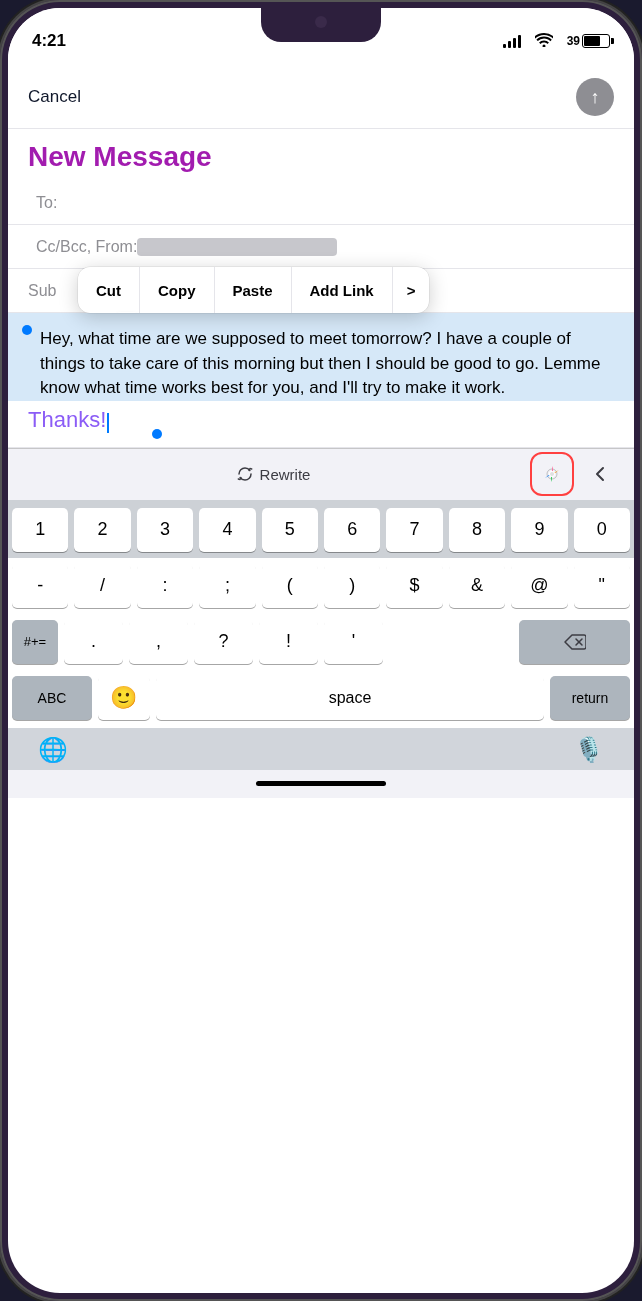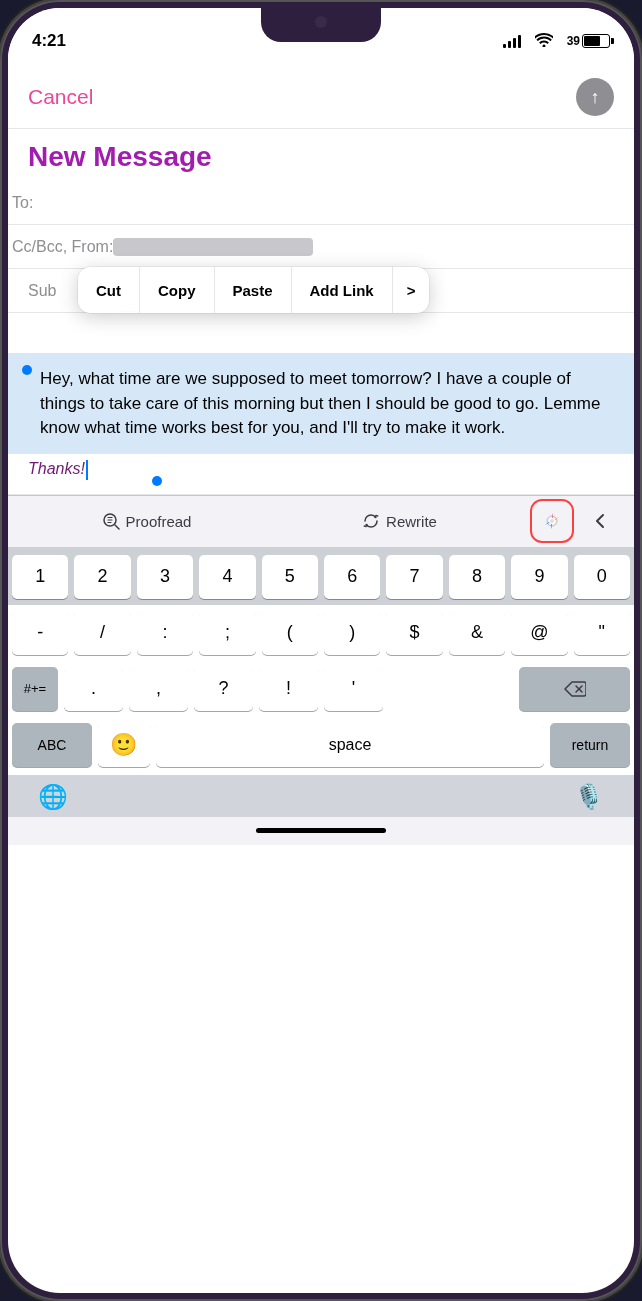--- a/index.html
+++ b/index.html
@@ -142,22 +142,22 @@
     .compose-header {
       background: #fff;
       padding: 16px 20px 12px;
       display: flex;
       align-items: center;
       justify-content: space-between;
       border-bottom: 1px solid #e5e5ea;
     }
 
     .cancel-btn {
-      color: #ec4899;
-      font-size: 21px;
+      color: #0f172a;
+      font-size: 17px;
       cursor: pointer;
     }
 
     .send-btn {
       width: 38px;
       height: 38px;
       background: #8e8e93;
       border-radius: 50%;
       display: flex;
       align-items: center;
@@ -174,21 +174,21 @@
     .compose-title {
       font-size: 28px;
       font-weight: 700;
       color: #a21caf;
       padding: 12px 20px 8px;
     }
 
     .field-row {
       display: flex;
       align-items: center;
-      padding: 10px 4px;
+      padding: 10px 28px;
       border-bottom: 1px solid #e5e5ea;
       min-height: 44px;
     }
 
     .field-label {
       color: #8e8e93;
       font-size: 16px;
       min-width: 80px;
     }
 
@@ -265,23 +265,22 @@
       border-radius: 50%;
     }
 
     .body-text {
       font-size: 17px;
       color: #000;
       line-height: 1.45;
     }
 
     .thanks-text {
-      font-size: 16px;
-      color: #701a75;
-      font-style: italic;
+      font-size: 22px;
+      color: #8b5cf6;
     }
 
     .cursor-line {
       display: inline-block;
       width: 2px;
       height: 20px;
       background: #007aff;
       margin-left: 1px;
       vertical-align: middle;
     }
@@ -499,43 +498,31 @@
 
         <div class="context-menu">
           <div class="context-menu-item">Cut</div>
           <div class="context-menu-item">Copy</div>
           <div class="context-menu-item">Paste</div>
           <div class="context-menu-item">Add Link</div>
           <div class="context-menu-item">&gt;</div>
         </div>
       </div>
 
-      <div style="background: #d6e8f8; padding: 14px 20px 13px 20px; position: relative; margin-top: 40px;">
+      <div style="background: #d6e8f8; padding: 14px 20px 0 20px; position: relative;">
         <div class="selection-handle-left"></div>
         <p class="body-text" style="padding-left: 12px;">Hey, what time are we supposed to meet tomorrow? I have a couple of things to take care of this morning but then I should be good to go. Lemme know what time works best for you, and I'll try to make it work.</p>
       </div>
 
       <div style="background: #fff; padding: 6px 20px 14px; position: relative; border-bottom: 1px solid #e5e5ea;">
         <span class="thanks-text">Thanks!</span><span class="cursor-line"></span>
         <div class="selection-handle-right"></div>
       </div>
 
       <div class="ai-toolbar">
-        <button class="ai-btn">
-          <span style="font-size:16px; display:inline-flex; align-items:center;">
-            <svg width="18" height="18" viewBox="0 0 18 18" fill="none">
-              <circle cx="8" cy="8" r="6" stroke="#3c3c43" stroke-width="1.5" fill="none"></circle>
-              <line x1="13" y1="13" x2="17" y2="17" stroke="#3c3c43" stroke-width="1.5" stroke-linecap="round"></line>
-              <line x1="6" y1="8" x2="10" y2="8" stroke="#3c3c43" stroke-width="1.2" stroke-linecap="round"></line>
-              <line x1="6" y1="5.5" x2="10" y2="5.5" stroke="#3c3c43" stroke-width="1.2" stroke-linecap="round"></line>
-              <line x1="6" y1="10.5" x2="9" y2="10.5" stroke="#3c3c43" stroke-width="1.2" stroke-linecap="round"></line>
-            </svg>
-          </span>
-          <span class="ai-btn-text">Proofread</span>
-        </button>
 
         <button class="ai-btn">
           <span style="font-size:16px; display:inline-flex; align-items:center;">
             <svg width="18" height="18" viewBox="0 0 18 18" fill="none">
               <path d="M3 9a6 6 0 016-6c2 0 3.8.98 4.9 2.5" stroke="#3c3c43" stroke-width="1.5" stroke-linecap="round" fill="none"></path>
               <path d="M15 9a6 6 0 01-6 6c-2 0-3.8-.98-4.9-2.5" stroke="#3c3c43" stroke-width="1.5" stroke-linecap="round" fill="none"></path>
               <polyline points="13,5.5 13.9,3.5 15.8,4" stroke="#3c3c43" stroke-width="1.3" stroke-linecap="round" stroke-linejoin="round" fill="none"></polyline>
               <polyline points="5,12.5 4.1,14.5 2.2,14" stroke="#3c3c43" stroke-width="1.3" stroke-linecap="round" stroke-linejoin="round" fill="none"></polyline>
             </svg>
           </span>

